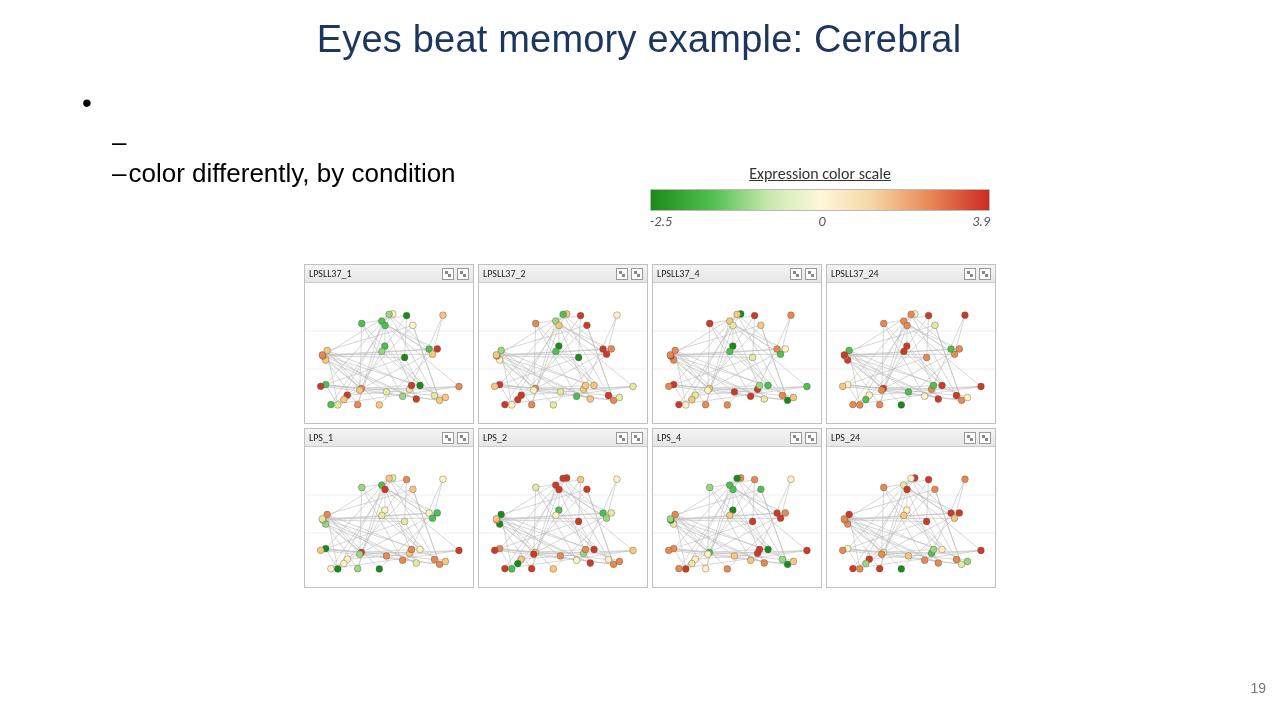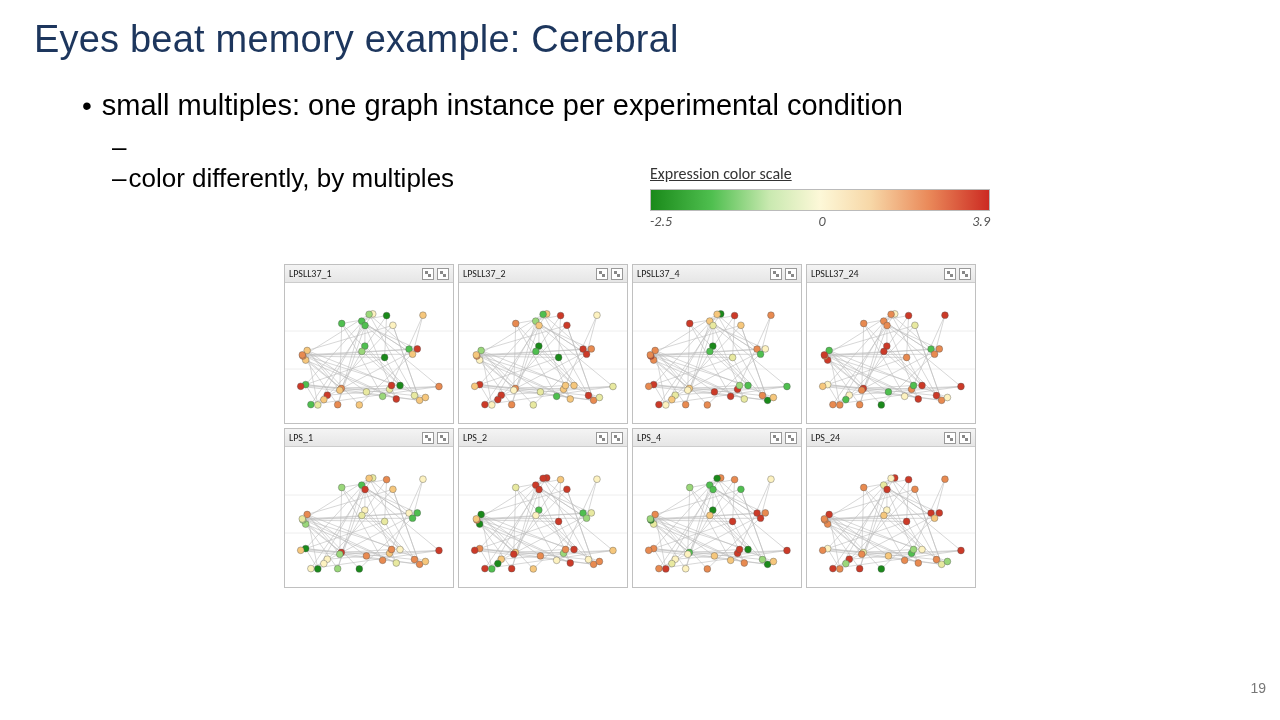--- a/index.html
+++ b/index.html
@@ -1,33 +1,33 @@
 <!DOCTYPE html>
 <html><head>
 <meta charset="utf-8">
 <style>
   * { box-sizing: border-box; margin: 0; padding: 0; }
   html, body { width: 1280px; height: 720px; font-family: Arial, Helvetica, sans-serif; background: #fff; color: #000; }
-  .slide { position: relative; width: 1280px; height: 720px; padding: 18px 36px 0 34px; }
+  .slide { position: relative; width: 1280px; height: 720px; padding: 18px 36px 0 34px; text-align: center; }
   .title { font-size: 38px; color: #1d365d; font-weight: 400; letter-spacing: 0.2px; }
   .body { margin-top: 28px; padding-left: 48px; }
   .bullet-row { display: flex; align-items: baseline; gap: 10px; }
   .bullet-dot { font-size: 28px; line-height: 1; }
   .bullet-text { font-size: 29px; }
   .sub-bullets { margin-top: 10px; padding-left: 30px; }
   .sub-row { display: flex; align-items: baseline; gap: 2px; }
   .dash { font-size: 26px; }
   .sub-text { font-size: 26px; }
 
   .legend-wrap { position: absolute; top: 164px; right: 290px; width: 340px; }
   .legend-title { font-size: 16px; color: #333; margin-bottom: 6px; font-family: Calibri, Arial, sans-serif; text-decoration: underline; }
   .legend-bar { width: 100%; height: 22px; border: 1px solid #bbb; background: linear-gradient(to right, #1a8a1a 0%, #4fbf4f 18%, #c9e9b0 35%, #fdf8d8 50%, #f7d7a7 65%, #ea8a5a 82%, #cc2a22 100%); }
   .legend-ticks { display: flex; justify-content: space-between; font-size: 14px; color: #555; margin-top: 2px; font-family: Calibri, Arial, sans-serif; font-style: italic; }
 
-  .grid { position: absolute; top: 264px; left: 284px; display: grid; grid-template-columns: repeat(4, 170px); grid-template-rows: repeat(2, 160px); gap: 4px; }
+  .grid { position: absolute; top: 264px; left: 304px; display: grid; grid-template-columns: repeat(4, 170px); grid-template-rows: repeat(2, 160px); gap: 4px; }
   .panel { border: 1px solid #c0c0c0; background: #fff; display: flex; flex-direction: column; }
   .panel-hdr { height: 18px; background: linear-gradient(#f4f4f4, #e6e6e6); border-bottom: 1px solid #ccc; display: flex; align-items: center; justify-content: space-between; padding: 0 4px; }
   .panel-label { font-size: 10px; color: #222; font-family: Calibri, Arial, sans-serif; }
   .panel-icons { display: flex; gap: 3px; }
   .pi { width: 12px; height: 12px; border: 1px solid #999; background: #fff; position: relative; }
   .pi::before, .pi::after { content: ""; position: absolute; background: #888; }
   .pi::before { top: 2px; left: 2px; width: 3px; height: 3px; }
   .pi::after  { bottom: 2px; right: 2px; width: 3px; height: 3px; }
   .panel-body { flex: 1; position: relative; }
   .panel-body svg { position: absolute; inset: 0; width: 100%; height: 100%; }
@@ -37,29 +37,28 @@
 </style>
 </head>
 <body>
 
 <div class="slide">
   <h1 class="title">Eyes beat memory example: Cerebral</h1>
 
   <div class="body">
     <div class="bullet-row">
       <span class="bullet-dot">•</span>
-      <span class="bullet-text">small multiples: one graph instance per experimental condition</span>
     </div>
     <div class="sub-bullets">
       <div class="sub-row">
         <span class="dash">–</span>
       </div>
       <div class="sub-row">
         <span class="dash">–</span>
-        <span class="sub-text">color differently, by multiples</span>
+        <span class="sub-text">color differently, by condition</span>
       </div>
     </div>
   </div>
 
   <div class="legend-wrap">
     <div class="legend-title">Expression color scale</div>
     <div class="legend-bar"></div>
     <div class="legend-ticks">
       <span>-2.5</span>
       <span>0</span>

